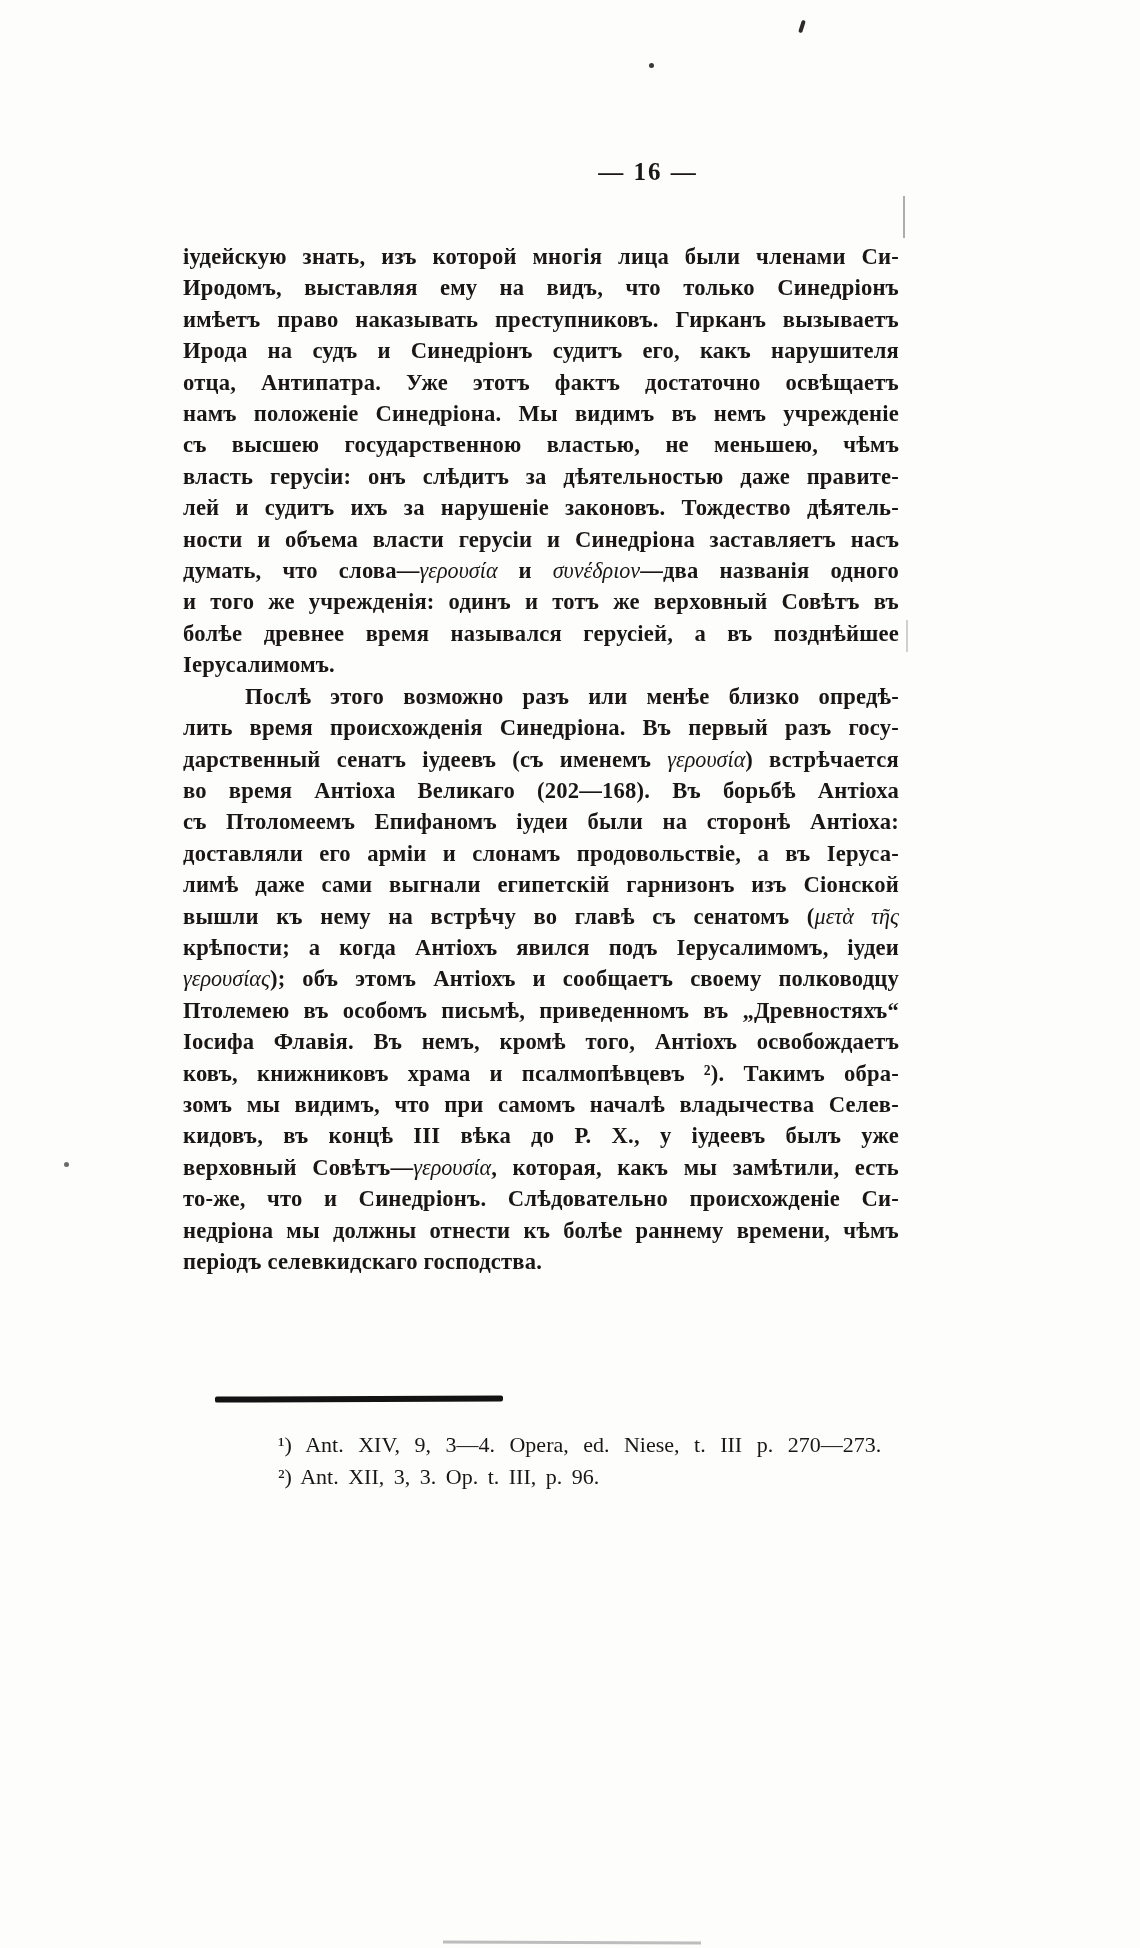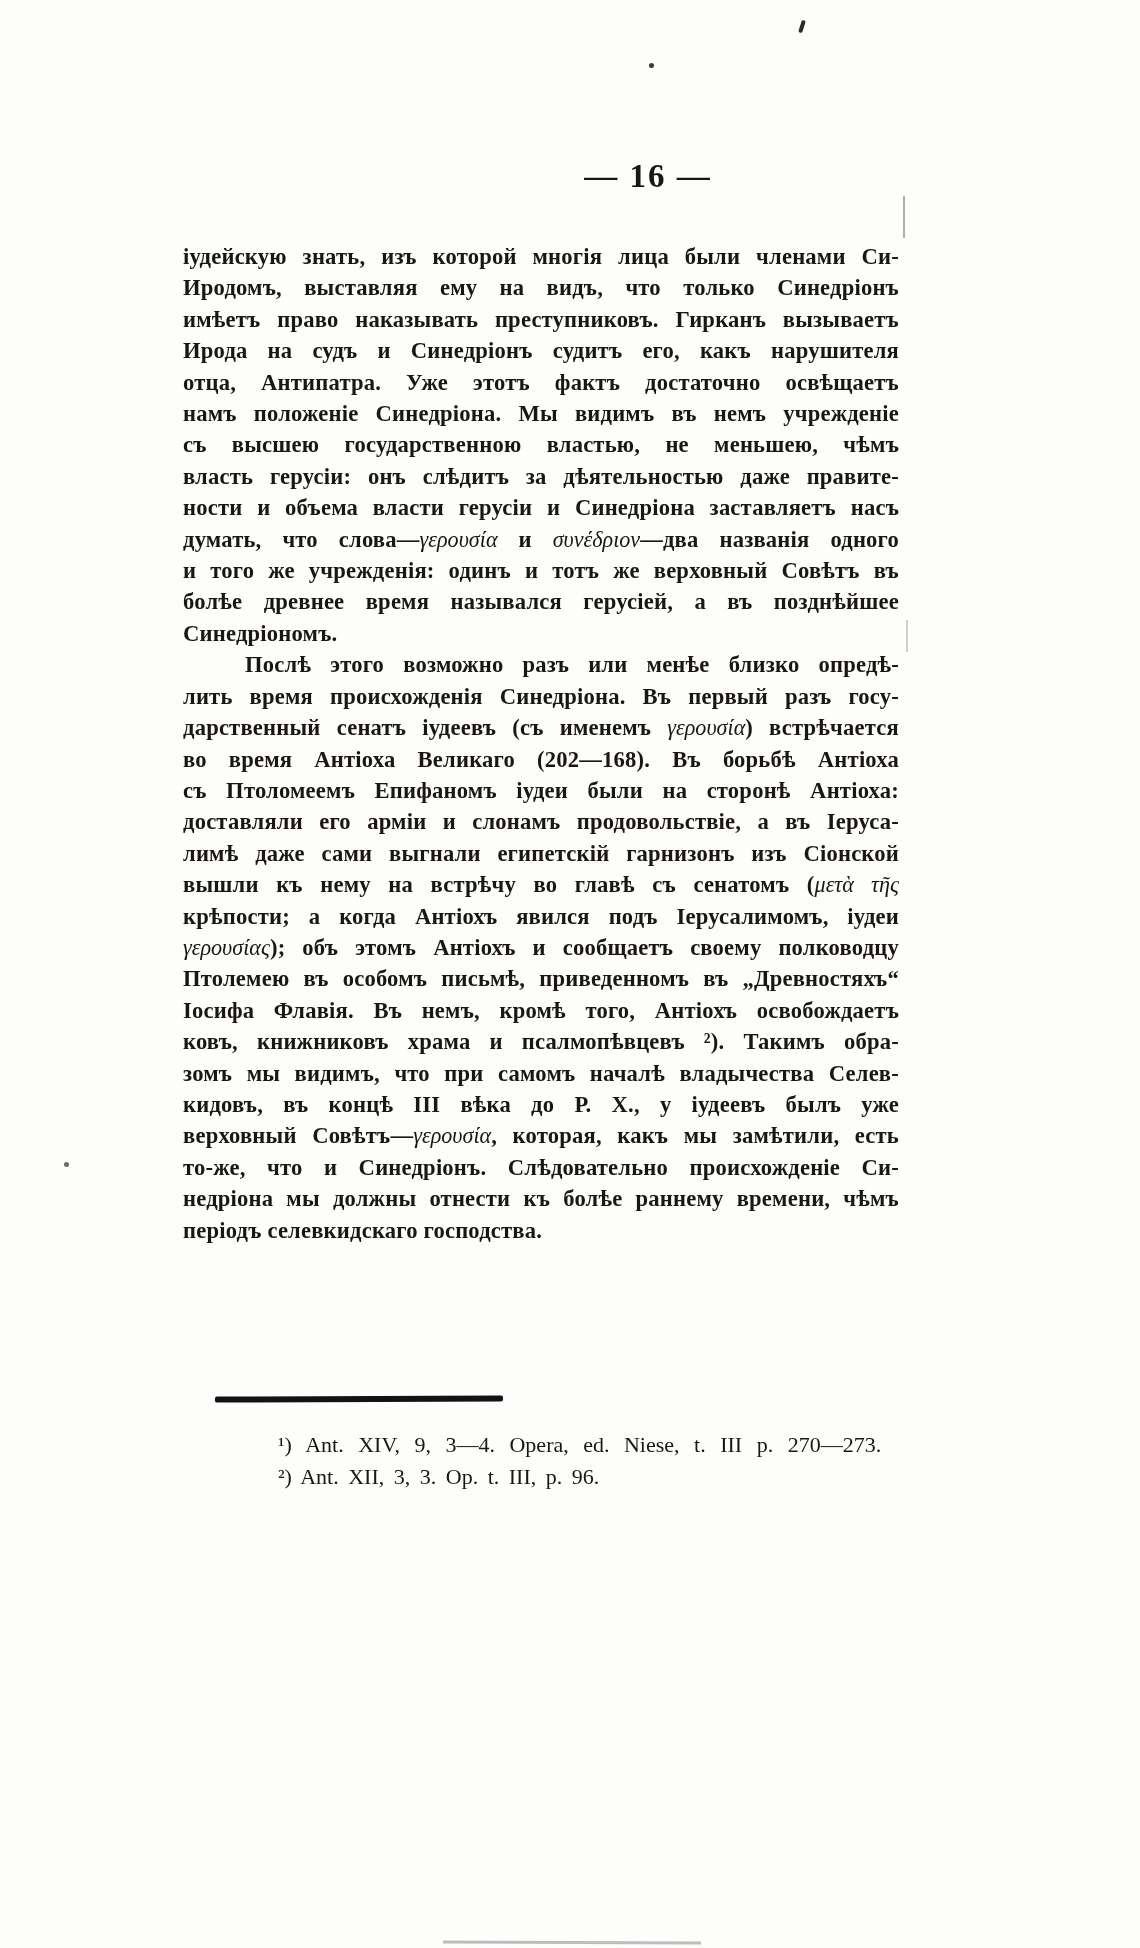--- a/index.html
+++ b/index.html
@@ -13,21 +13,21 @@
     background:var(--paper);
     position:relative;
     font-family:"Liberation Serif","DejaVu Serif",serif;
     color:var(--ink);
     overflow:hidden;
   }
   .page-number{
     position:absolute;
     left:498px;top:158px;width:300px;
     text-align:center;
-    font-size:33px;font-weight:bold;
+    font-size:25px;font-weight:bold;
     letter-spacing:2px;
     white-space:nowrap;
   }
   .text-body{
     position:absolute;
     left:183px;top:241px;width:716px;
   }
   .line{
     height:31.42px;
     line-height:31.42px;
@@ -102,25 +102,26 @@
 
 <div class="text-body">
   <div class="line">іудейскую знать, изъ которой многія лица были членами Си-</div>
   <div class="line">Иродомъ, выставляя ему на видъ, что только Синедріонъ</div>
   <div class="line">имѣетъ право наказывать преступниковъ. Гирканъ вызываетъ</div>
   <div class="line">Ирода на судъ и Синедріонъ судитъ его, какъ нарушителя</div>
   <div class="line">отца, Антипатра. Уже этотъ фактъ достаточно освѣщаетъ</div>
   <div class="line">намъ положеніе Синедріона. Мы видимъ въ немъ учрежденіе</div>
   <div class="line">съ высшею государственною властью, не меньшею, чѣмъ</div>
   <div class="line">власть герусіи: онъ слѣдитъ за дѣятельностью даже правите-</div>
+  <div class="line">лей и судитъ ихъ за нарушеніе законовъ. Тождество дѣятель-</div>
   <div class="line">ности и объема власти герусіи и Синедріона заставляетъ насъ</div>
   <div class="line">думать, что слова—<span class="it">γερουσία</span> и <span class="it">συνέδριον</span>—два названія одного</div>
   <div class="line">и того же учрежденія: одинъ и тотъ же верховный Совѣтъ въ</div>
   <div class="line">болѣе древнее время назывался герусіей, а въ позднѣйшее</div>
-  <div class="line end">Синедріономъ.</div>
+  <div class="line end">Іерусалимомъ.</div>
   <div class="line indent">Послѣ этого возможно разъ или менѣе близко опредѣ-</div>
   <div class="line">лить время происхожденія Синедріона. Въ первый разъ госу-</div>
   <div class="line">дарственный сенатъ іудеевъ (съ именемъ <span class="it">γερουσία</span>) встрѣчается</div>
   <div class="line">во время Антіоха Великаго (202—168). Въ борьбѣ Антіоха</div>
   <div class="line">съ Птоломеемъ Епифаномъ іудеи были на сторонѣ Антіоха:</div>
   <div class="line">доставляли его арміи и слонамъ продовольствіе, а въ Іеруса-</div>
   <div class="line">лимѣ даже сами выгнали египетскій гарнизонъ изъ Сіонской</div>
   <div class="line">вышли къ нему на встрѣчу во главѣ съ сенатомъ (<span class="it">μετὰ τῆς</span></div>
   <div class="line">крѣпости; а когда Антіохъ явился подъ Іерусалимомъ, іудеи</div>
   <div class="line"><span class="it">γερουσίας</span>); объ этомъ Антіохъ и сообщаетъ своему полководцу</div>

